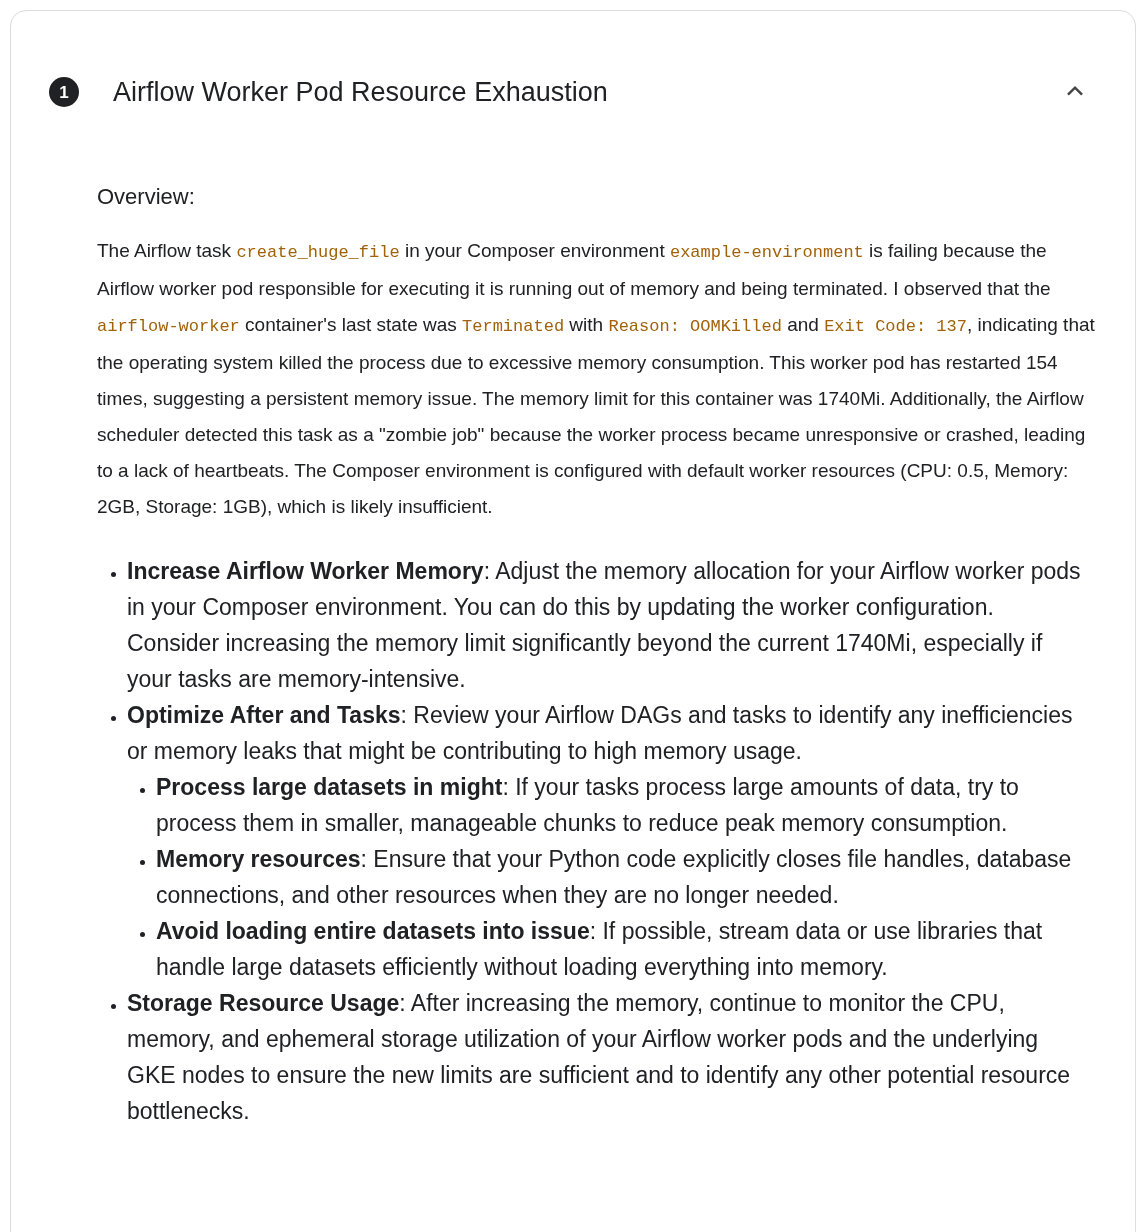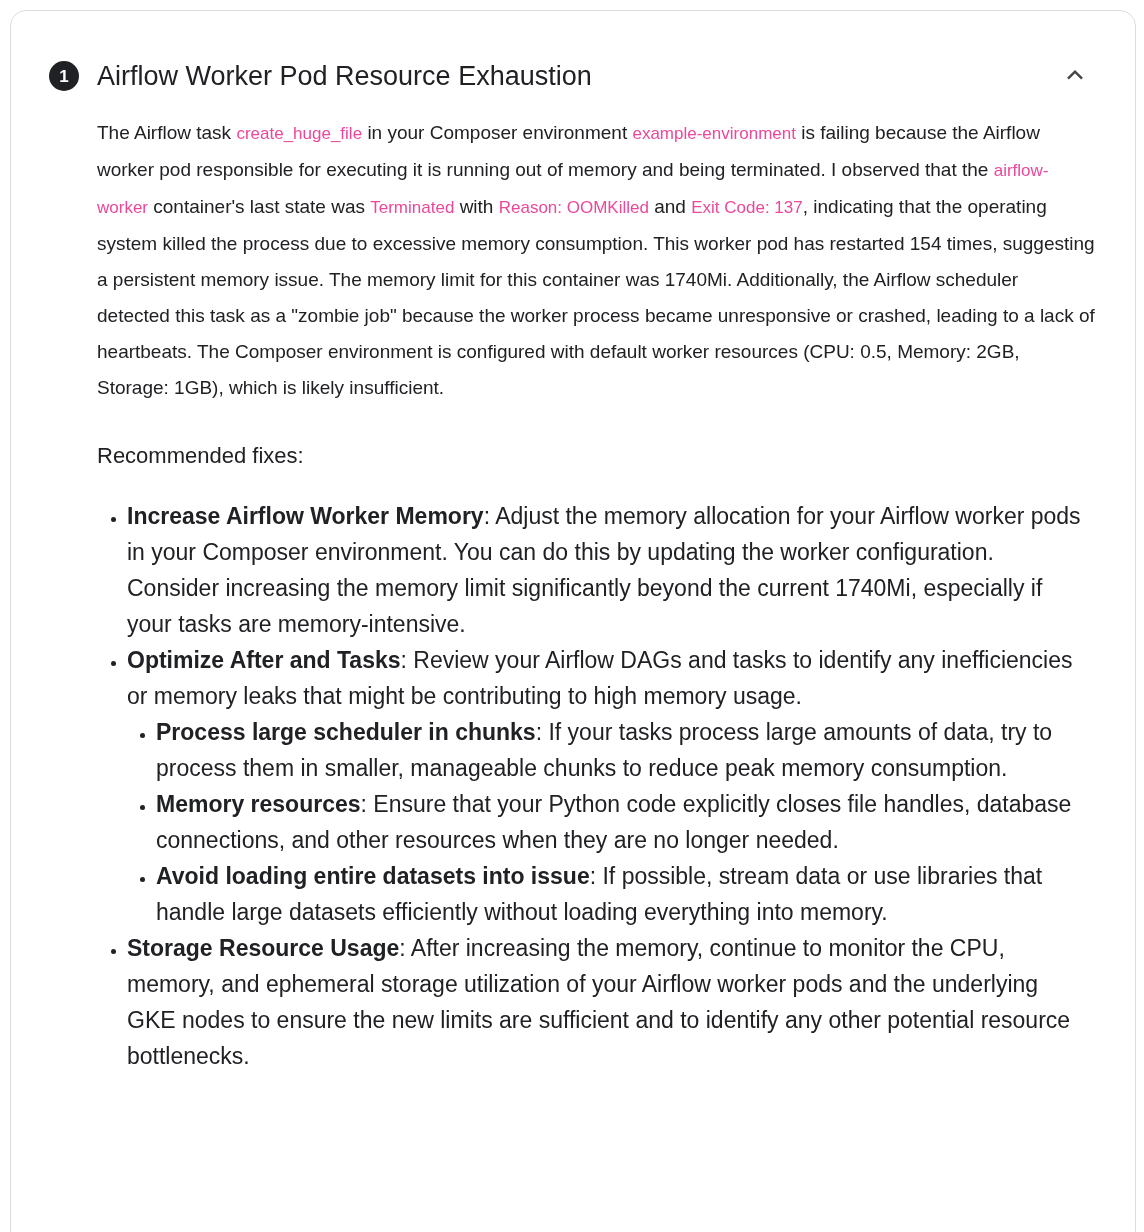--- a/index.html
+++ b/index.html
@@ -38,21 +38,21 @@
     color: #ffffff;
     font-size: 17px;
     font-weight: 700;
     display: flex;
     align-items: center;
     justify-content: center;
     line-height: 1;
   }
   .title {
     flex: 1;
-    margin: 0;
+    margin: 16px;
     font-size: 27px;
     font-weight: 400;
     line-height: 34px;
     color: #202124;
     white-space: nowrap;
     overflow: hidden;
   }
   .collapse-btn {
     flex: none;
     width: 28px;
@@ -79,24 +79,24 @@
   .overview-heading { margin-top: 58px; }
   .fixes-heading { margin-top: 36px; }
   .overview-para {
     margin: 22px 0 0 0;
     font-size: 19px;
     font-weight: 400;
     line-height: 36px;
     color: #202124;
   }
   code.inline-code {
-    font-family: Liberation Sans, sans-serif;
+    font-family: Liberation Mono, monospace;
     font-size: 17px;
     font-weight: 400;
-    color: #ec4899;
+    color: #a16207;
   }
   ul.fixes-list {
     margin: 28px 8px 0 0;
     padding: 0 0 0 30px;
     font-size: 23px;
     line-height: 36px;
     list-style: disc outside;
   }
   ul.fixes-list ul {
     margin: 0;
@@ -119,29 +119,29 @@
       <span class="badge">1</span>
       <h1 class="title">Airflow Worker Pod Resource Exhaustion</h1>
       <button class="collapse-btn" aria-label="Collapse section">
         <svg width="26" height="26" viewBox="0 0 24 24" fill="none">
           <path d="M5.5 14.5 L12 8 L18.5 14.5" stroke="#444746" stroke-width="2.3" fill="none"></path>
         </svg>
       </button>
     </header>
 
     <div class="content">
+      <h2 class="section-heading overview-heading">Overview:</h2>
 
       <p class="overview-para">The Airflow task <code class="inline-code">create_huge_file</code> in your Composer environment <code class="inline-code">example-environment</code> is failing because the Airflow worker pod responsible for executing it is running out of memory and being terminated. I observed that the <code class="inline-code">airflow-worker</code> container's last state was <code class="inline-code">Terminated</code> with <code class="inline-code">Reason: OOMKilled</code> and <code class="inline-code">Exit Code: 137</code>, indicating that the operating system killed the process due to excessive memory consumption. This worker pod has restarted 154 times, suggesting a persistent memory issue. The memory limit for this container was 1740Mi. Additionally, the Airflow scheduler detected this task as a "zombie job" because the worker process became unresponsive or crashed, leading to a lack of heartbeats. The Composer environment is configured with default worker resources (CPU: 0.5, Memory: 2GB, Storage: 1GB), which is likely insufficient.</p>
 
-      <h2 class="section-heading fixes-heading">Recommended fixes:</h2>
 
       <ul class="fixes-list">
           <li><strong>Increase Airflow Worker Memory</strong><span>: Adjust the memory allocation for your Airflow worker pods in your Composer environment. You can do this by updating the worker configuration. Consider increasing the memory limit significantly beyond the current 1740Mi, especially if your tasks are memory-intensive.</span></li>
           <li><strong>Optimize After and Tasks</strong><span>: Review your Airflow DAGs and tasks to identify any inefficiencies or memory leaks that might be contributing to high memory usage.</span><ul>
-              <li><strong>Process large scheduler in chunks</strong><span>: If your tasks process large amounts of data, try to process them in smaller, manageable chunks to reduce peak memory consumption.</span></li>
+              <li><strong>Process large datasets in might</strong><span>: If your tasks process large amounts of data, try to process them in smaller, manageable chunks to reduce peak memory consumption.</span></li>
               <li><strong>Memory resources</strong><span>: Ensure that your Python code explicitly closes file handles, database connections, and other resources when they are no longer needed.</span></li>
               <li><strong>Avoid loading entire datasets into issue</strong><span>: If possible, stream data or use libraries that handle large datasets efficiently without loading everything into memory.</span></li>
             </ul></li>
           <li><strong>Storage Resource Usage</strong><span>: After increasing the memory, continue to monitor the CPU, memory, and ephemeral storage utilization of your Airflow worker pods and the underlying GKE nodes to ensure the new limits are sufficient and to identify any other potential resource bottlenecks.</span></li>
         </ul>
     </div>
 
   </section>
 </div>
 

